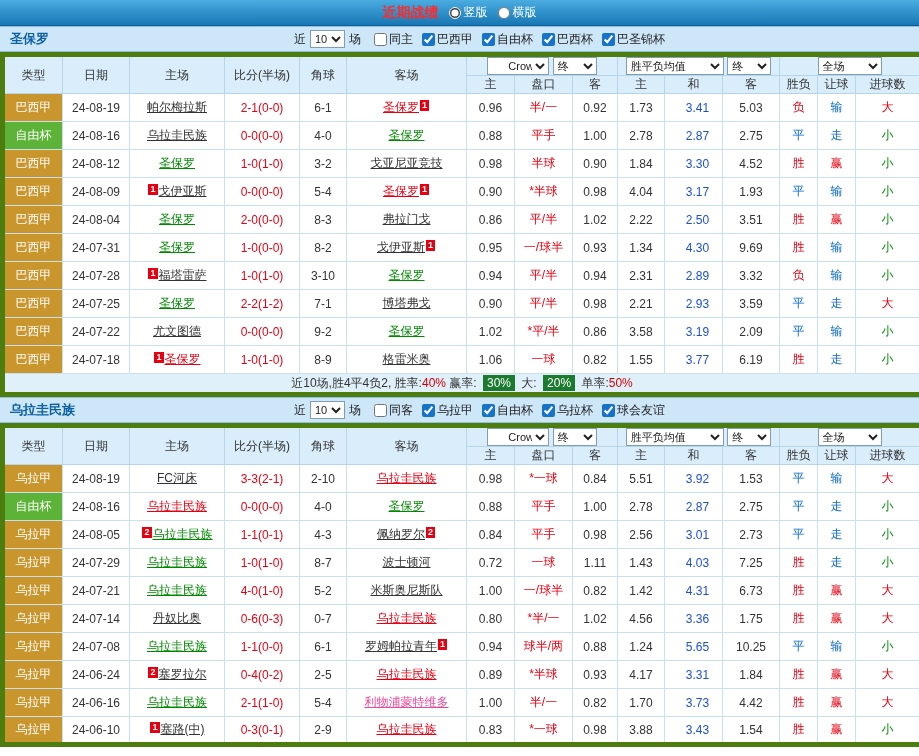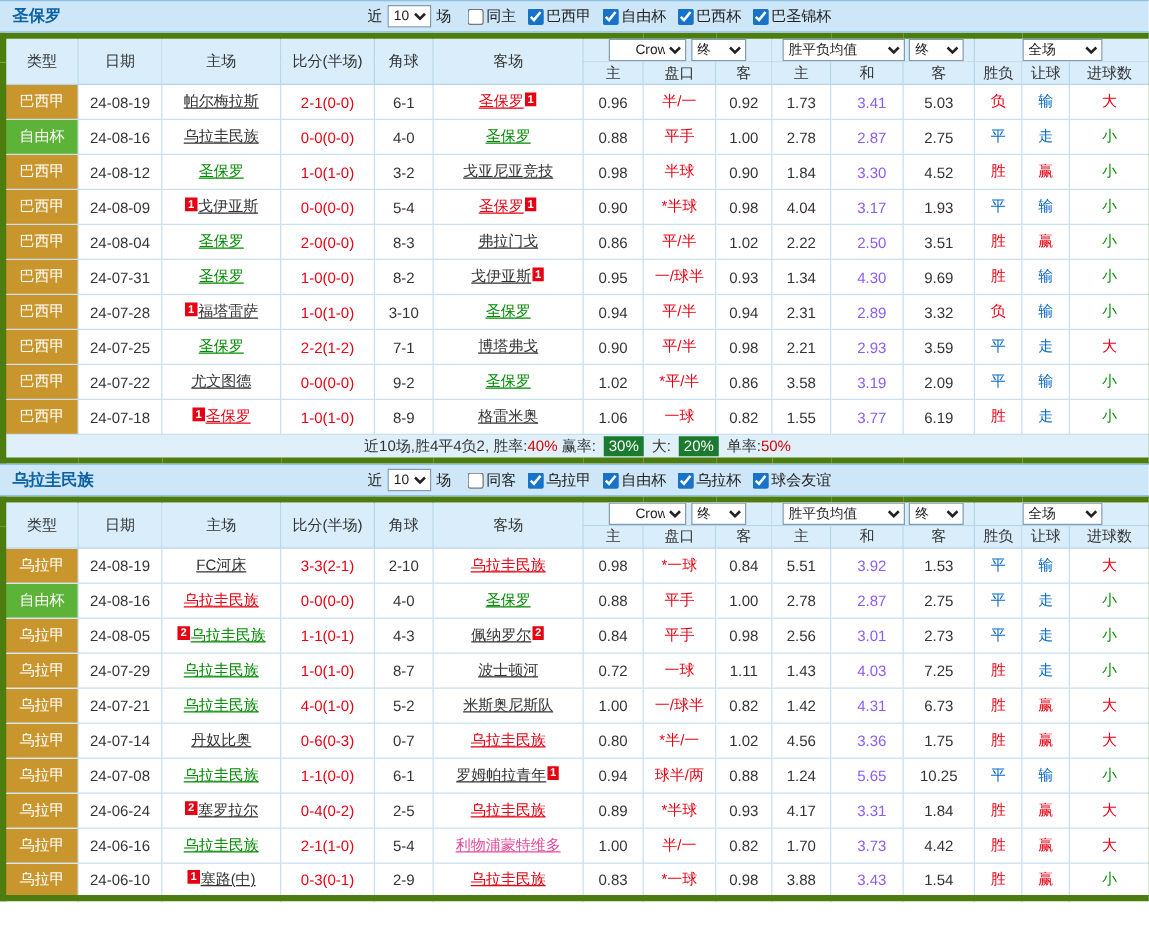--- a/index.html
+++ b/index.html
@@ -47,39 +47,50 @@
   thead tr.hrow2 th { height:16px; }
   tbody td { height:28px; color:#333; }
 
   .sel-company { width:62px;padding-left:16px; } .sel-final { width:44px; }
   .sel-avg { width:98px; }     .sel-scope { width:64px; }
 
   .lg-orange { background:#c9962e; color:#fff; }
   .lg-green  { background:#5cb338; color:#fff; }
   td.score-cell { color:#e60012; cursor:pointer; }
   td.handicap-cell { color:#e60012; }
-  td.draw-cell { color:#8b5cf6;padding-left:8px; }
+  td.draw-cell { color:#1d4ed8;padding-left:8px; }
   .team-link { cursor:pointer;text-decoration:underline; }
 
   .badge {
     display:inline-block; position:relative; top:-3px;
     background:#e60012; color:#fff; font-size:9px; font-weight:bold;
     line-height:11px; padding:0 2px; margin:0 1px;
   }
 
   td.summary { background:#dff0fb; height:21px; color:#333; }
   .sum-plain { color:#333;margin-top:25px; }
   .sum-red { color:#d40000;text-align:right; }
   .pct-badge { background:#1a7a2e; color:#fff; padding:1px 4px; margin:0 3px; }
 </style>
 </head>
 <body>
 
 <div class="page">
 
+  <div class="topbar">
+    <span class="topbar-title">近期战绩</span>
+    <label>
+      <input type="radio" name="layout" checked="" style="">
+      <span>竖版</span>
+    </label>
+    <label>
+      <input type="radio" name="layout" style="">
+      <span>横版</span>
+    </label>
+  </div>
 
   <div class="section-header">
     <span class="team-title">圣保罗</span>
     <div class="controls">
       <span>近</span>
       <select><option>10</option></select>
       <span>场</span>
       <span class="filter-list" id="filters-0">
           <label>
             <input type="checkbox" style="">

